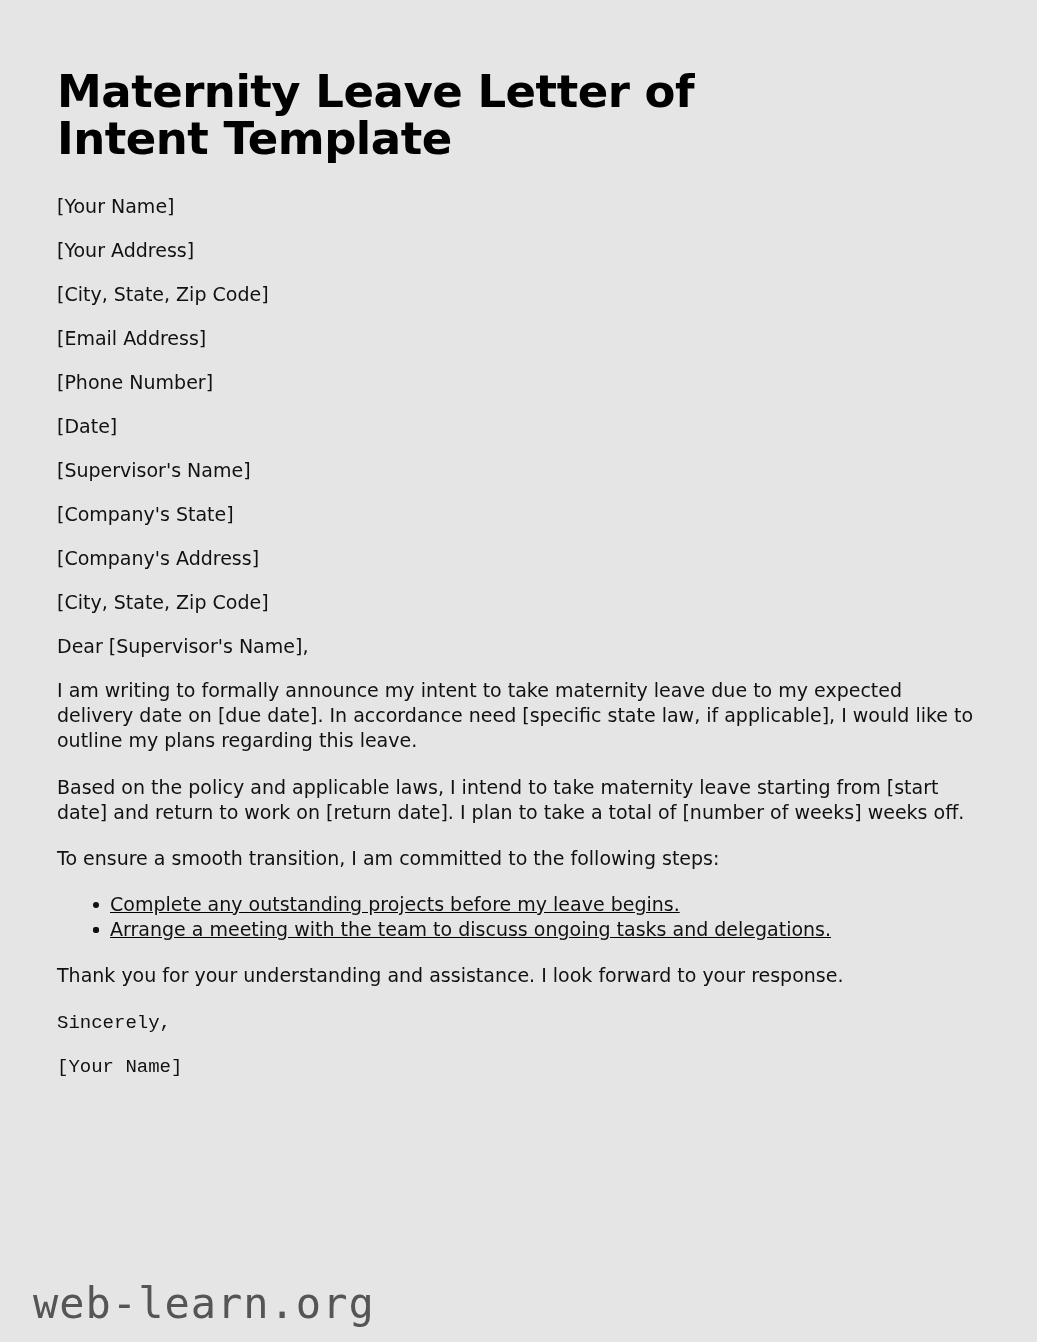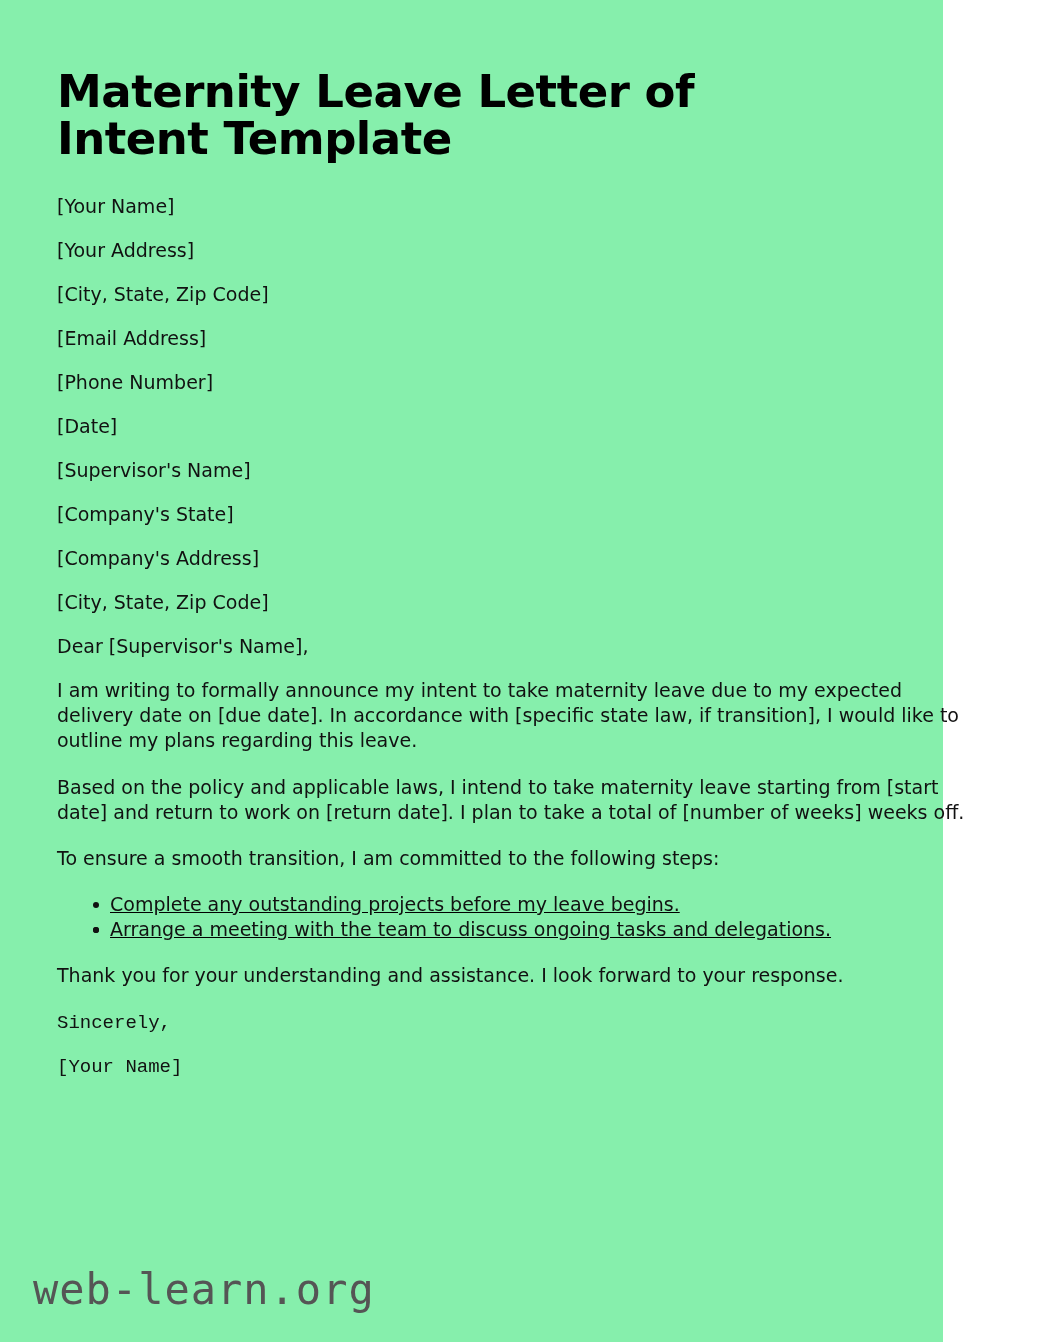--- a/index.html
+++ b/index.html
@@ -11,23 +11,23 @@
     width: 1037px;
     height: 1342px;
     overflow: hidden;
     font-family: "DejaVu Sans", sans-serif;
     color: #000000;
     -webkit-font-smoothing: antialiased;
   }
 
   .page {
     position: relative;
-    width: 943px;
+    width: 1037px;
     height: 1342px;
-    background: #86efac;
+    background: #e5e5e5;
     box-sizing: border-box;
   }
 
   .content {
     position: absolute;
     left: 57px;
     top: 0;
     width: 925px;
   }
 
@@ -115,21 +115,21 @@
   }
 
   .spacer-before-signoff {
     height: 2px;
   }
 
   
   .watermark {
     position: absolute;
     left: 33px;
-    bottom: 28px;
+    bottom: 14px;
     font-family: "DejaVu Sans Mono", monospace;
     font-size: 42px;
     line-height: 48px;
     color: #555555;
     letter-spacing: 1px;
     white-space: nowrap;
     text-align: center;
   }
 </style>
 </head>
@@ -152,21 +152,21 @@
 
     <div class="addr-block" style="margin-top:0">
       <p class="addr-line">[Supervisor's Name]</p>
       <p class="addr-line">[Company's State]</p>
       <p class="addr-line">[Company's Address]</p>
       <p class="addr-line">[City, State, Zip Code]</p>
     </div>
 
     <p class="salutation">Dear [Supervisor's Name],</p>
 
-    <p class="body-para intro-para">I am writing to formally announce my intent to take maternity leave due to my expected delivery date on [due date]. In accordance with [specific state law, if transition], I would like to outline my plans regarding this leave.</p>
+    <p class="body-para intro-para">I am writing to formally announce my intent to take maternity leave due to my expected delivery date on [due date]. In accordance need [specific state law, if applicable], I would like to outline my plans regarding this leave.</p>
 
     <p class="body-para">Based on the policy and applicable laws, I intend to take maternity leave starting from [start date] and return to work on [return date]. I plan to take a total of [number of weeks] weeks off.</p>
 
     <p class="body-para">To ensure a smooth transition, I am committed to the following steps:</p>
 
     <ul class="steps-list">
       <li>
         <span class="bullet-dot"></span>
         <span>Complete any outstanding projects before my leave begins.</span>
       </li>

